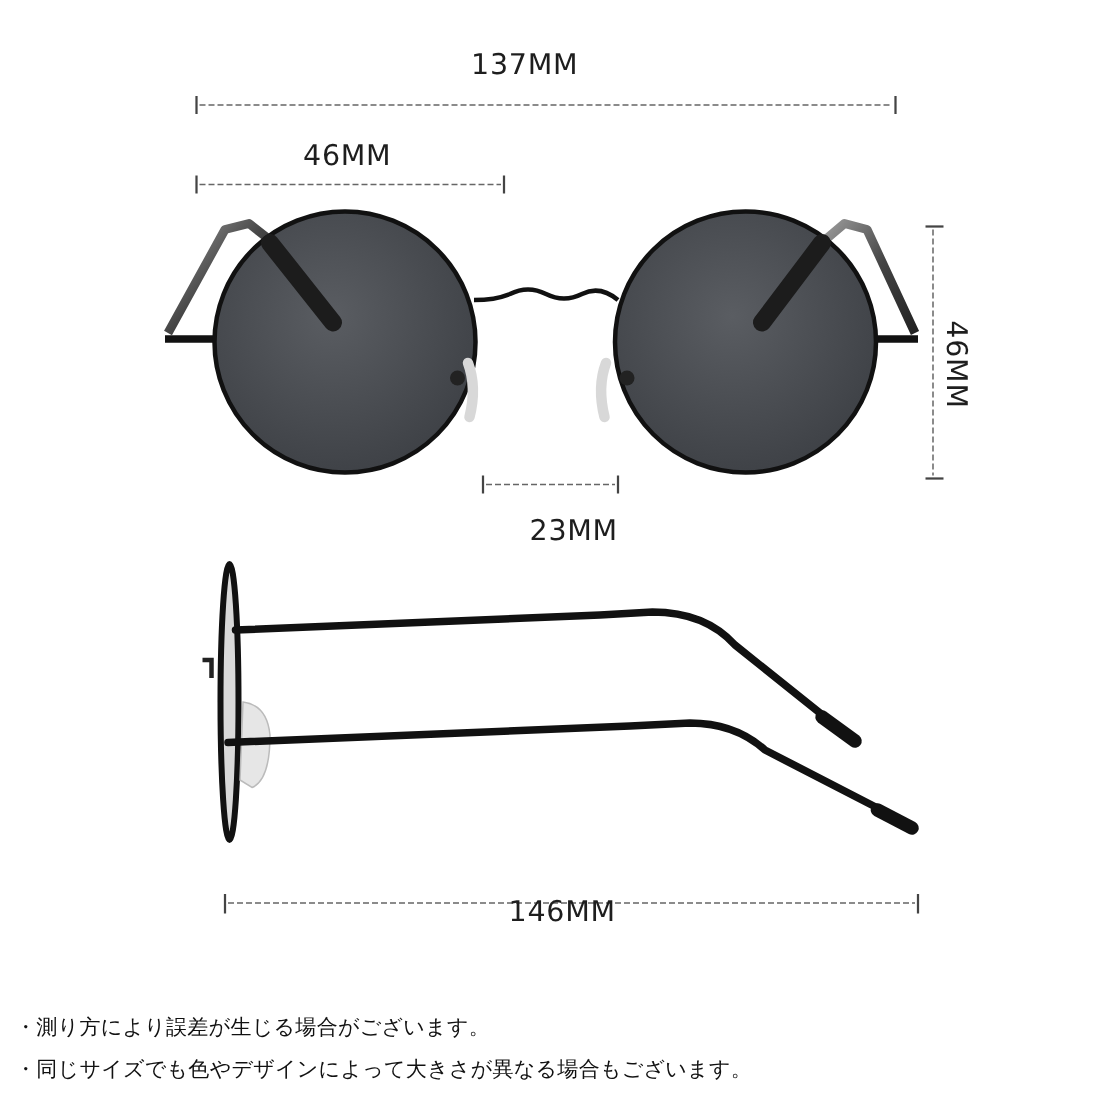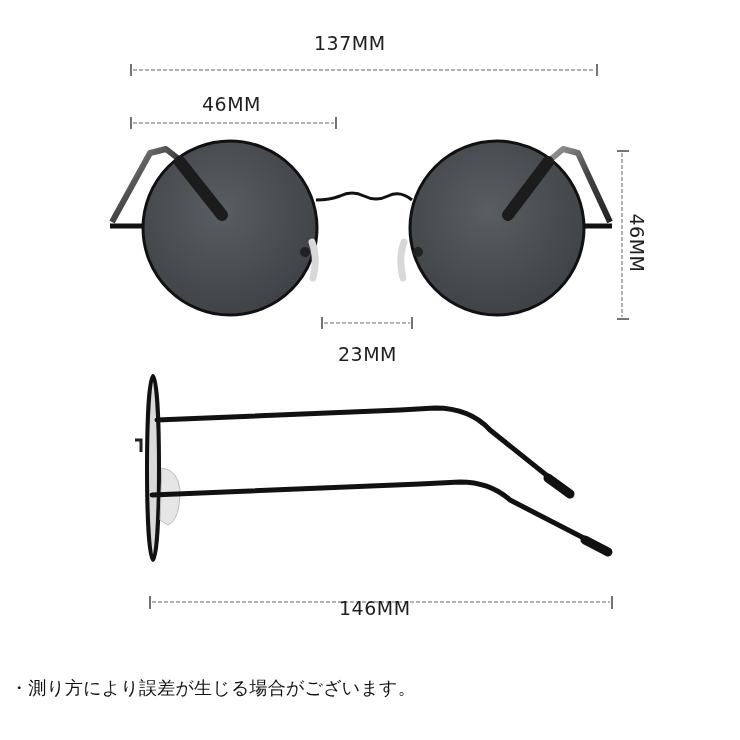--- a/index.html
+++ b/index.html
@@ -1,21 +1,21 @@
 <!DOCTYPE html>
 <html><head>
   <meta charset="utf-8">
   <style>
     html, body { margin: 0; padding: 0; background: #ffffff; }
     body { width: 740px; height: 740px; position: relative; overflow: hidden;
            font-family: "DejaVu Sans", sans-serif; color: #1a1a1a; }
     .stage { position: absolute; left: 0; top: 0; width: 606px; height: 740px; text-decoration: underline; }
     .label { position: absolute; font-family: "DejaVu Sans", sans-serif; color: #1e1e1e;
              font-size: 19px; letter-spacing: 0.5px; white-space: nowrap; }
-    .note { position: absolute; left: 10px; font-size: 18px; color: #111;
+    .note { position: absolute; left: 10px; font-size: 14px; color: #111;
             font-family: "DejaVu Sans", sans-serif; white-space: nowrap; letter-spacing: 0.2px; }
     svg { position: absolute; left: 0; top: 0; }
   </style>
 </head>
 <body>
 
 <div class="stage">
 
   <svg width="740" height="740" viewBox="0 0 740 740">
     <defs>
@@ -94,17 +94,18 @@
       <path d="M548,478 L570,494" stroke="#111" stroke-width="9" stroke-linecap="round"></path>
 
       <path d="M152,495 L420,484 L460,482 Q490,482 510,500 L607,550" fill="none" stroke="#111" stroke-width="5" stroke-linecap="round" stroke-linejoin="round"></path>
       <path d="M585,540 L608,552" stroke="#111" stroke-width="9" stroke-linecap="round"></path>
     </g>
   </svg>
 
   <div class="label" style="left:314px; top:32px;">137MM</div>
   <div class="label" style="left:202px; top:93px;">46MM</div>
   <div class="label" style="left:608px; top:232px; transform: rotate(90deg); transform-origin: center;">46MM</div>
-  <div class="label" style="left:338px; top:343px;">23MM</div>
+  <div class="label" style="left:353px; top:343px;">23MM</div>
   <div class="label" style="left:339px; top:597px;">146MM</div>
 
   <div class="note" style="top:676px;">・測り方により誤差が生じる場合がございます。</div>
+  <div class="note" style="top:704px;">・同じサイズでも色やデザインによって大きさが異なる場合もございます。</div>
 </div>
 
 </body></html>

